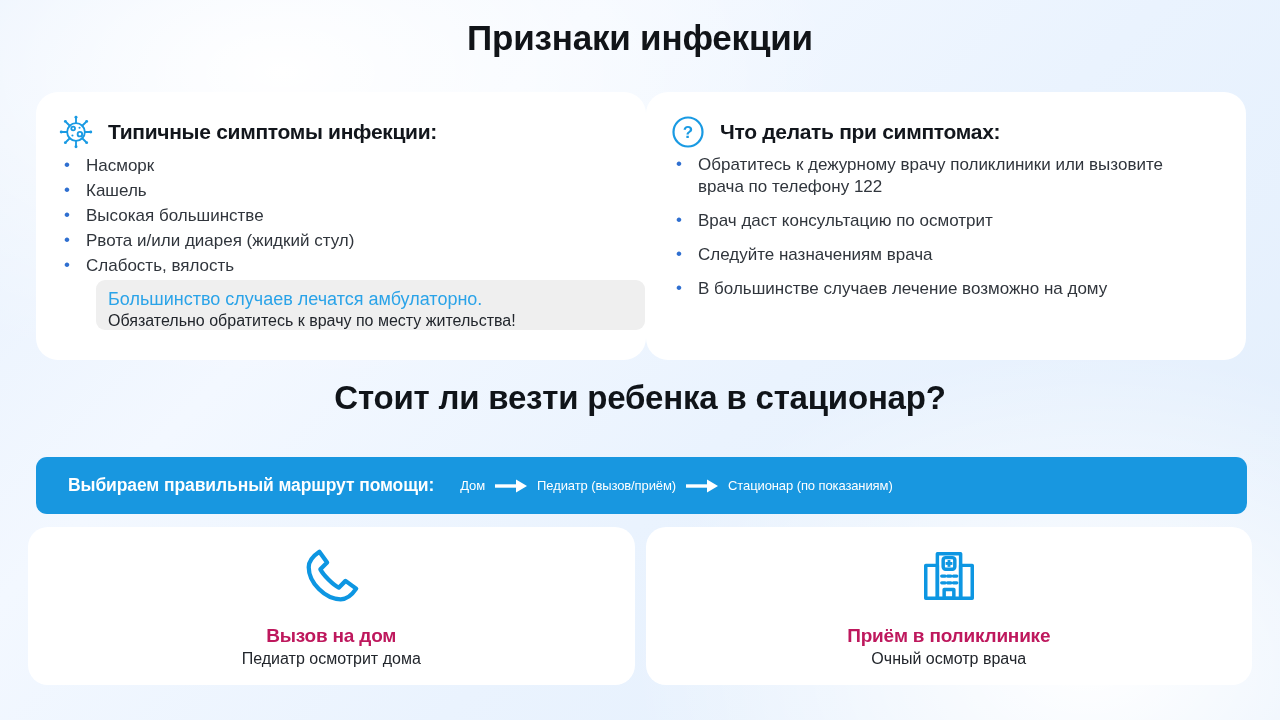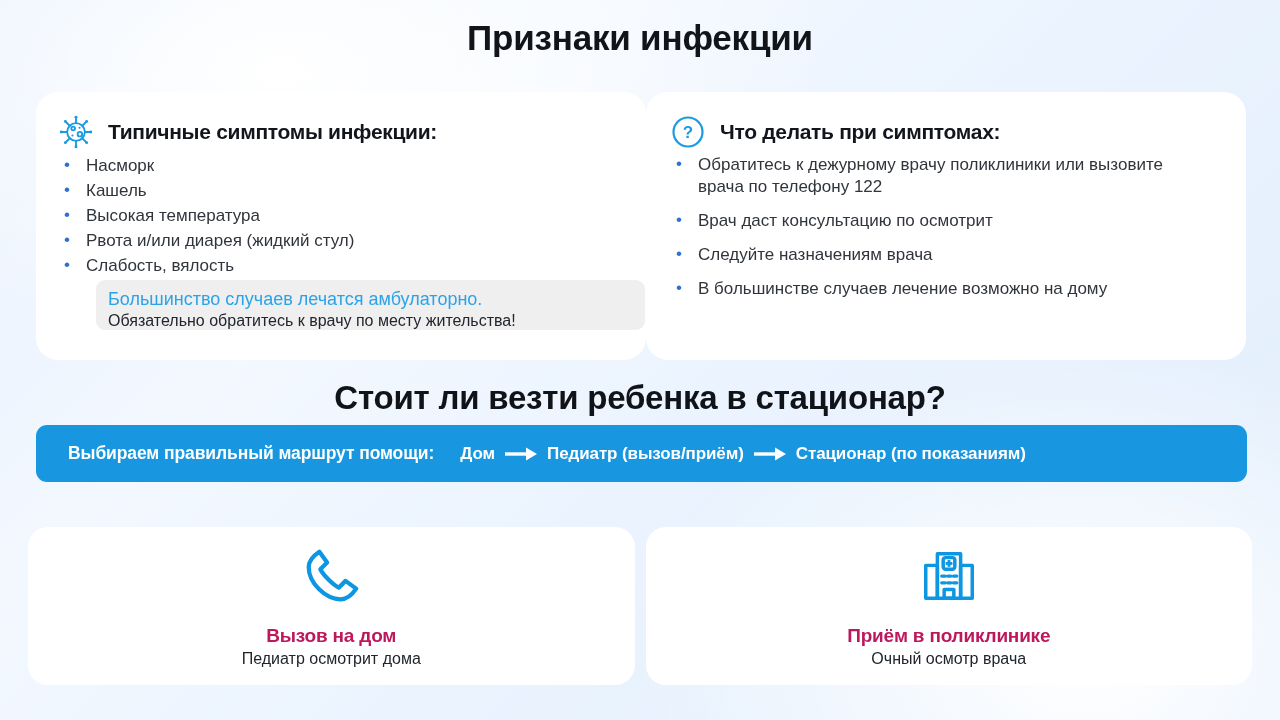--- a/index.html
+++ b/index.html
@@ -159,40 +159,40 @@
     text-align: center;
     font-size: 33px;
     font-weight: bold;
     color: #101419;
     letter-spacing: -0.2px;
   }
 
   
   .route-banner {
     position: absolute;
-    top: 425px;
+    top: 457px;
     left: 36px;
     width: 1211px;
     height: 57px;
     background: #1897e0;
     border-radius: 11px;
     display: flex;
     align-items: center;
     padding-left: 32px;
     box-sizing: border-box;
     color: #ffffff;
   }
   .route-label {
     font-size: 17.5px;
     font-weight: bold;
     letter-spacing: -0.1px;
   }
   .route-step {
-    font-size: 17px;
-    font-weight: bold;
+    font-size: 13px;
+    font-weight: normal;
     letter-spacing: -0.1px;
   }
   .route-gap-lg { width: 26px; flex: 0 0 26px; }
   .route-arrow {
     flex: 0 0 auto;
     display: flex;
     align-items: center;
     margin: 0 9px;
   }
 
@@ -271,21 +271,21 @@
             <circle cx="19" cy="29" r="1.5" fill="#199ae3" stroke="none"></circle>
             <circle cx="29" cy="18" r="1.5" fill="#199ae3" stroke="none"></circle>
           </svg>
         </span>
         <span class="head-text">Типичные симптомы инфекции:</span>
       </div>
 
       <ul class="bullets symptom-list">
         <li>Насморк</li>
         <li>Кашель</li>
-        <li>Высокая температура</li>
+        <li>Высокая большинстве</li>
         <li>Рвота и/или диарея (жидкий стул)</li>
         <li>Слабость, вялость</li>
       </ul>
 
       <div class="note-box">
         <div class="note-line-1">Большинство случаев лечатся амбулаторно.</div>
         <div class="note-line-2">Обязательно обратитесь к врачу по месту жительства!</div>
       </div>
     </div>
 

